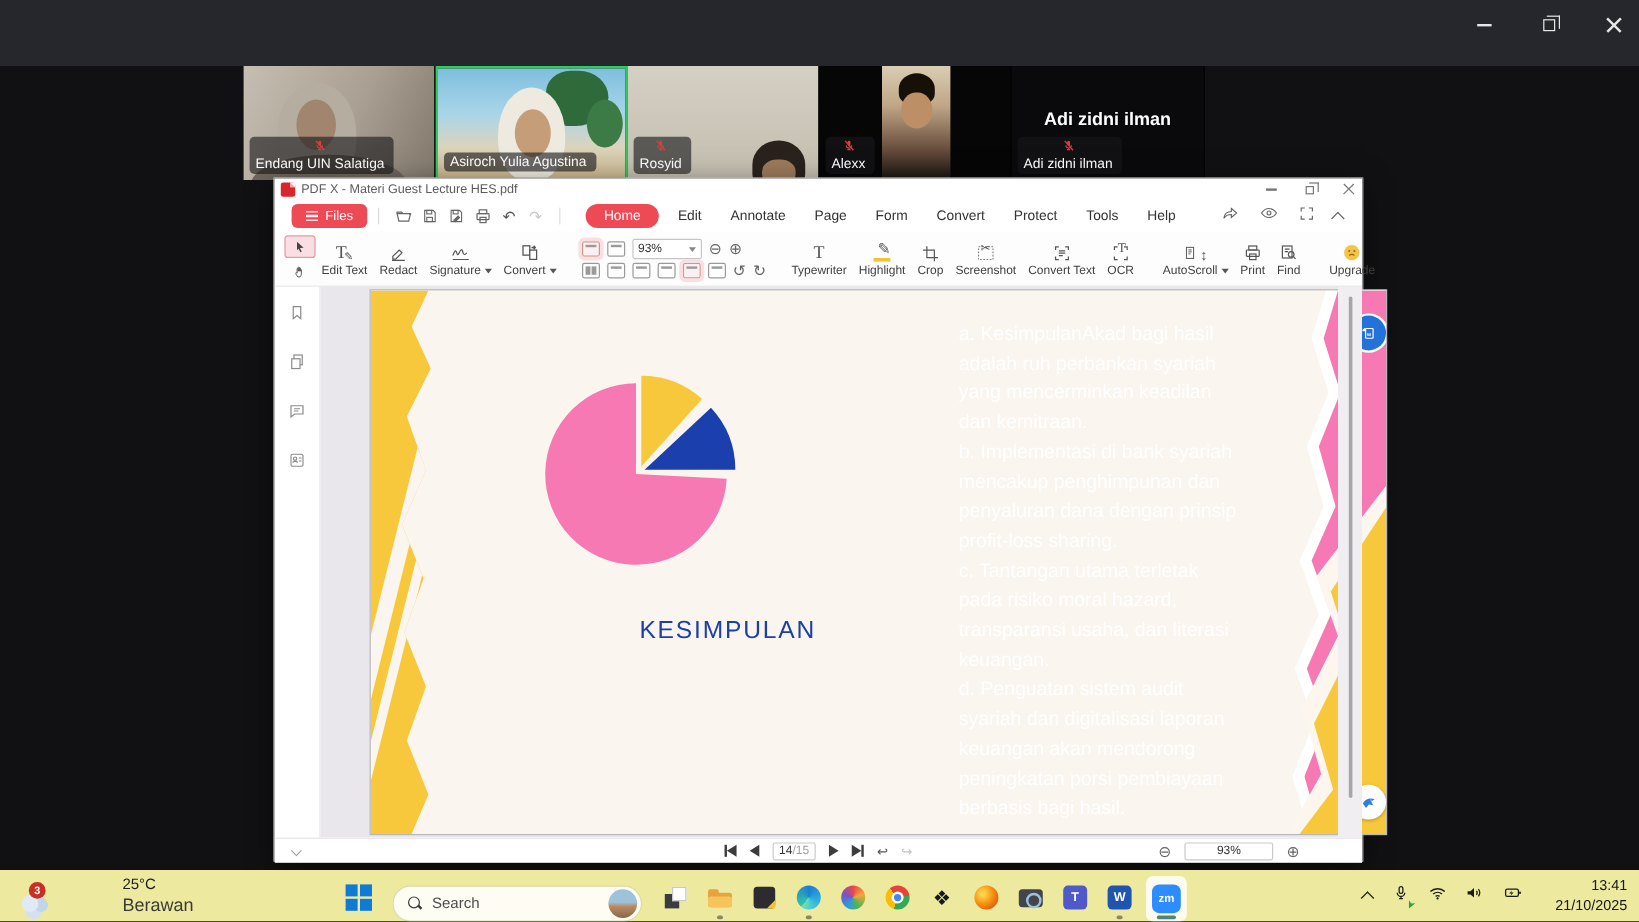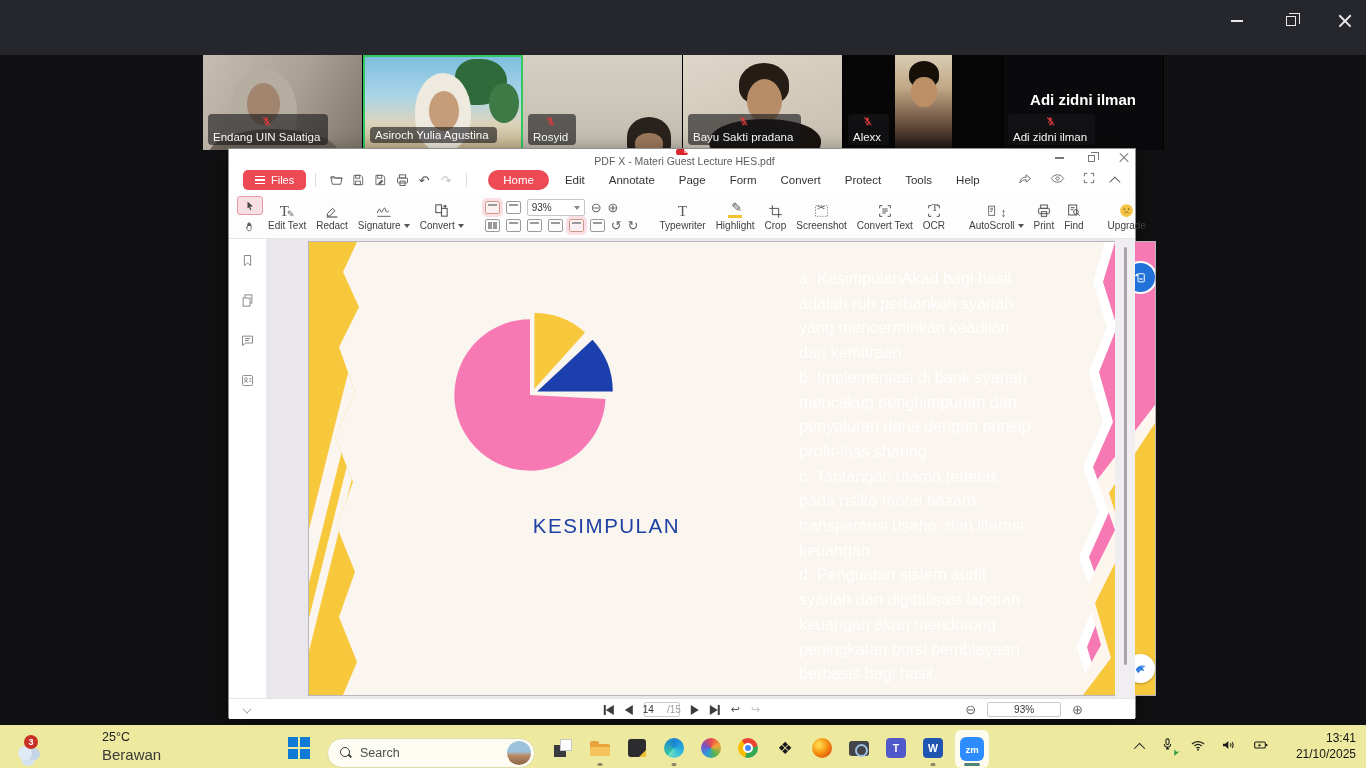--- a/index.html
+++ b/index.html
@@ -45,21 +45,21 @@
   .t4 .body { left:26px; top:64px; width:112px; height:46px; border-radius:48%; background:#19140f; }
   .t5 { background:#060607; }
   .t5 .strip { left:52px; top:0; width:57px; height:95px; background:linear-gradient(#d9cdb4 0%,#c0a685 35%,#63493a 75%,#171310 100%); }
   .t5 .hair { left:66px; top:6px; width:30px; height:26px; border-radius:50% 50% 35% 35%; background:#171009; }
   .t5 .face { left:68px; top:22px; width:26px; height:30px; border-radius:48%; background:#bd8f66; }
   .t6 { background:#0a0a0c; }
   .micico { flex:0 0 auto; display:inline-flex; }
 
   
   .pdfwin { position:absolute; left:228px; top:148px; width:908px; height:570px; background:#fff; border:1px solid #8d8d8d; box-shadow:0 6px 22px rgba(0,0,0,.5); }
-  .ptitle { position:relative; height:18px; display:flex; align-items:center; padding-left:5px; background:#fff;flex-direction:column; }
+  .ptitle { position:relative; height:18px; display:flex; align-items:center; padding-left:5px; background:#fff; }
   .pdficon { width:12px; height:12px; background:#d9262c; border-radius:2px; margin-right:5px; position:relative; }
   .pdficon:after { content:""; position:absolute; right:0; top:0; border-left:4px solid #f4a9ab; border-top:4px solid #fff; }
   .ptitle .txt { font-size:10.5px; color:#5c5c5c; }
   .pwc { position:absolute; right:6px; top:0; height:18px; display:flex; align-items:center; gap:24px; color:#777; }
   .pwc .mini { width:9px; height:1.6px; background:#777; }
   .pwc .rst { width:7px; height:7px; border:1.1px solid #777; position:relative; }
   .pwc .rst:before { content:""; position:absolute; left:1.6px; top:-3.4px; width:7px; height:7px; border:1.1px solid #777; border-bottom:none; border-left:none; }
   .pwc .cls { position:relative; width:10px; height:10px; }
   .pwc .cls:before,.pwc .cls:after { content:""; position:absolute; left:-1px; top:4.4px; width:12px; height:1.3px; background:#777; }
   .pwc .cls:before{transform:rotate(45deg);} .pwc .cls:after{transform:rotate(-45deg);}
@@ -120,21 +120,21 @@
   .fab.word { left:817px; top:21px; background:#2272d9; box-shadow:0 0 0 2px #fff; color:#fff; font-size:10px; font-weight:bold; }
   .fab.bird { left:817px; top:412px; background:#fff; box-shadow:0 1px 3px rgba(0,0,0,.25); }
 
   .pstatus { position:relative; height:21px; background:#fff; border-top:1px solid #e5e5e5; }
   .chevdown { position:absolute; left:14px; top:6px; width:8px; height:8px; border-right:1.6px solid #999; border-bottom:1.6px solid #999; transform:rotate(45deg) scale(.8); }
   .navcenter { position:absolute; left:50%; top:0; transform:translateX(-50%); height:21px; display:flex; align-items:center; gap:11px; }
   .tri { width:0; height:0; border-top:5px solid transparent; border-bottom:5px solid transparent; display:inline-block; }
   .tri.r { border-left:8px solid #3c3c3c; } .tri.l { border-right:8px solid #3c3c3c; }
   .bar2 { width:2px; height:10px; background:#3c3c3c; display:inline-block; }
   .pgbox { display:flex; align-items:center; justify-content:center; width:36px; height:15px; border:1px solid #c9c9c9; border-radius:2px; font-size:10px; background:#fff; }
-  .pgbox .cur { color:#333; } .pgbox .tot { color:#a0a0a0;padding-left:13px; }
+  .pgbox .cur { color:#333; } .pgbox .tot { color:#a0a0a0; }
   .viewback { font-size:11px; color:#555; } .viewback.dis { color:#c3c3c3; }
   .zoomright { position:absolute; right:52px; top:0; height:21px; display:flex; align-items:center; gap:11px; }
   .zbox { display:flex; align-items:center; justify-content:center; width:74px; height:15px; border:1px solid #c9c9c9; border-radius:2px; font-size:10px; color:#333; background:#fff; }
 
   
   .taskbar { position:absolute; left:0; top:725px; width:1366px; height:43px; background:#edea9f; display:flex; align-items:center; }
   .weather { position:absolute; left:16px; top:5px; display:flex; align-items:center; gap:8px; }
   .cloud { position:relative; width:30px; height:18px; margin-top:8px; }
   .cloud:before { content:""; position:absolute; left:2px; top:4px; width:14px; height:14px; border-radius:50%; background:#dfeaf4; box-shadow:9px 1px 0 -1px #c3d6e8, 3px 6px 0 0 #d4e2f0; }
   .badge { position:absolute; left:8px; top:-7px; width:14px; height:14px; border-radius:50%; background:#c93025; color:#fff; font-size:9px; font-weight:bold; display:flex; align-items:center; justify-content:center; }
@@ -234,36 +234,20 @@
           <svg width="11" height="11" viewBox="0 0 24 24">
               <rect x="9.5" y="3" width="5" height="9" rx="2.5" fill="#e03c3c"></rect>
               <path d="M7 11a5 5 0 0010 0" fill="none" stroke="#e03c3c" stroke-width="2"></path>
               <path d="M12 16v3M9 19h6" stroke="#e03c3c" stroke-width="2"></path>
               <path d="M5 3l15 17" stroke="#e03c3c" stroke-width="2.4"></path>
             </svg>
         </span>
         <span>Rosyid</span>
       </div>
     </div>
-    <div class="vtile t4">
-      <div class="ph hair"></div>
-      <div class="ph face"></div>
-      <div class="ph body"></div>
-      <div class="nameplate">
-        <span class="micico">
-          <svg width="11" height="11" viewBox="0 0 24 24">
-              <rect x="9.5" y="3" width="5" height="9" rx="2.5" fill="#e03c3c"></rect>
-              <path d="M7 11a5 5 0 0010 0" fill="none" stroke="#e03c3c" stroke-width="2"></path>
-              <path d="M12 16v3M9 19h6" stroke="#e03c3c" stroke-width="2"></path>
-              <path d="M5 3l15 17" stroke="#e03c3c" stroke-width="2.4"></path>
-            </svg>
-        </span>
-        <span>Bayu Sakti pradana</span>
-      </div>
-    </div>
     <div class="vtile t5">
       <div class="ph strip"></div>
       <div class="ph hair"></div>
       <div class="ph face"></div>
       <div class="nameplate">
         <span class="micico">
           <svg width="11" height="11" viewBox="0 0 24 24">
               <rect x="9.5" y="3" width="5" height="9" rx="2.5" fill="#e03c3c"></rect>
               <path d="M7 11a5 5 0 0010 0" fill="none" stroke="#e03c3c" stroke-width="2"></path>
               <path d="M12 16v3M9 19h6" stroke="#e03c3c" stroke-width="2"></path>

